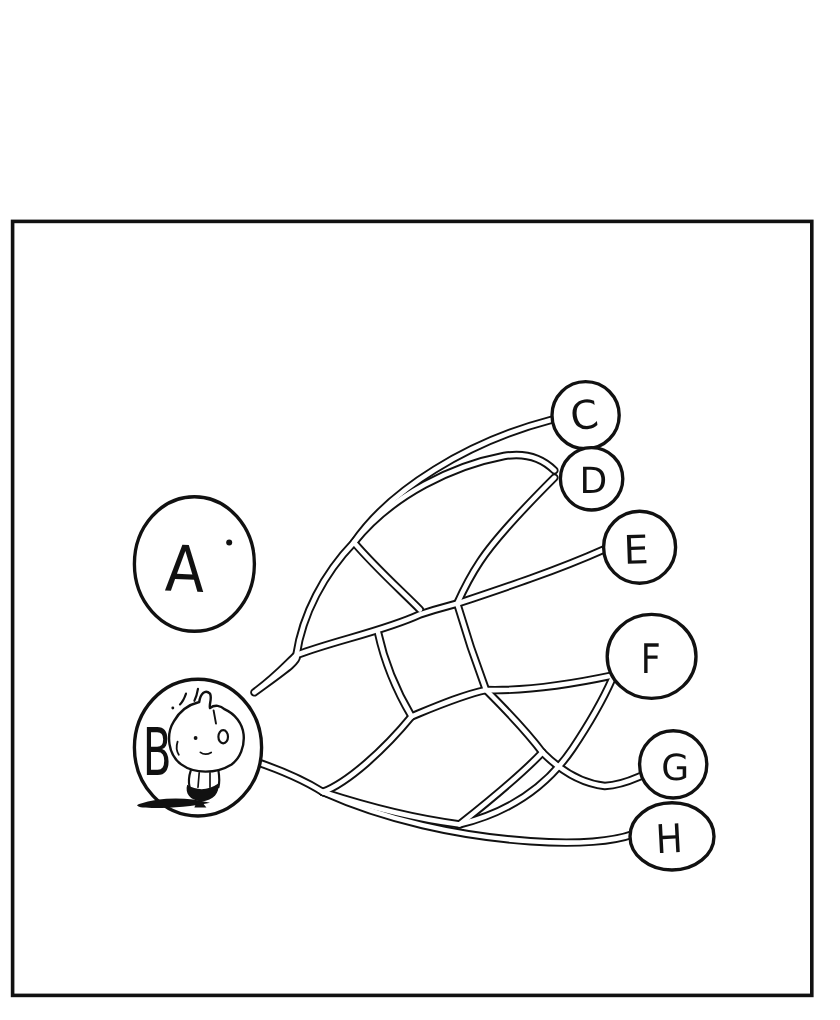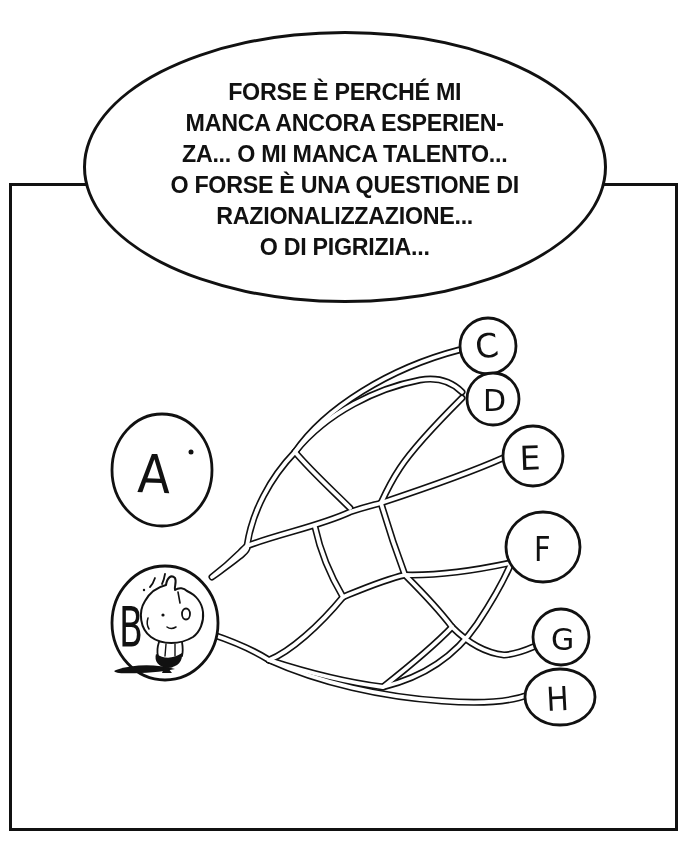--- a/index.html
+++ b/index.html
@@ -112,24 +112,14 @@
       <circle cx="144" cy="590" r="1.2" fill="#111111" stroke="none"></circle>
       <path d="M159,642 C157,648 157,652 158,656" stroke-width="1.8"></path>
       <path d="M182,642 C183,648 183,652 182,656" stroke-width="1.8"></path>
       <path d="M166,644 L165,656" stroke-width="1.4"></path>
       <path d="M175,644 L175,656" stroke-width="1.4"></path>
       <path fill="#111111" stroke="none" d="M156,654 C154,661 158,667 168,668 C178,667 183,661 182,653 C173,659 164,659 156,654 Z"></path>
       <path fill="#111111" stroke="none" d="M164,668 L162,673 L172,673 L168,668 Z"></path>
     </g>
   </svg>
 
-  <div class="bubble">
-    <div class="bubble-text">
-      <div>FORSE È PERCHÉ MI</div>
-      <div>MANCA ANCORA ESPERIEN-</div>
-      <div>ZA... O MI MANCA TALENTO...</div>
-      <div>O FORSE È UNA QUESTIONE DI</div>
-      <div>RAZIONALIZZAZIONE...</div>
-      <div>O DI PIGRIZIA...</div>
-    </div>
-  </div>
 
 </div>
 
 </body></html>

